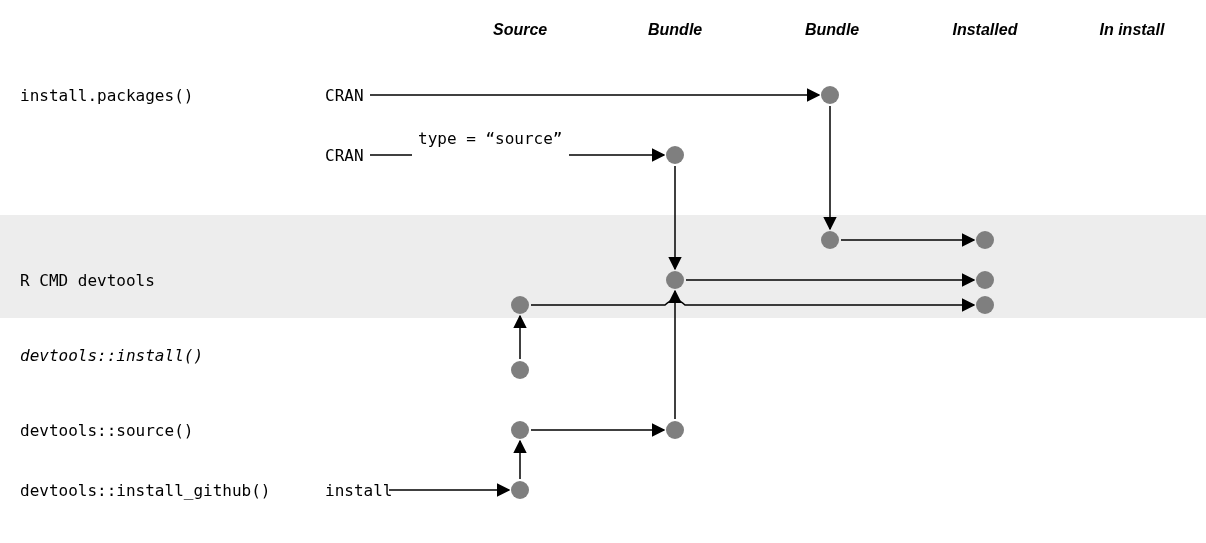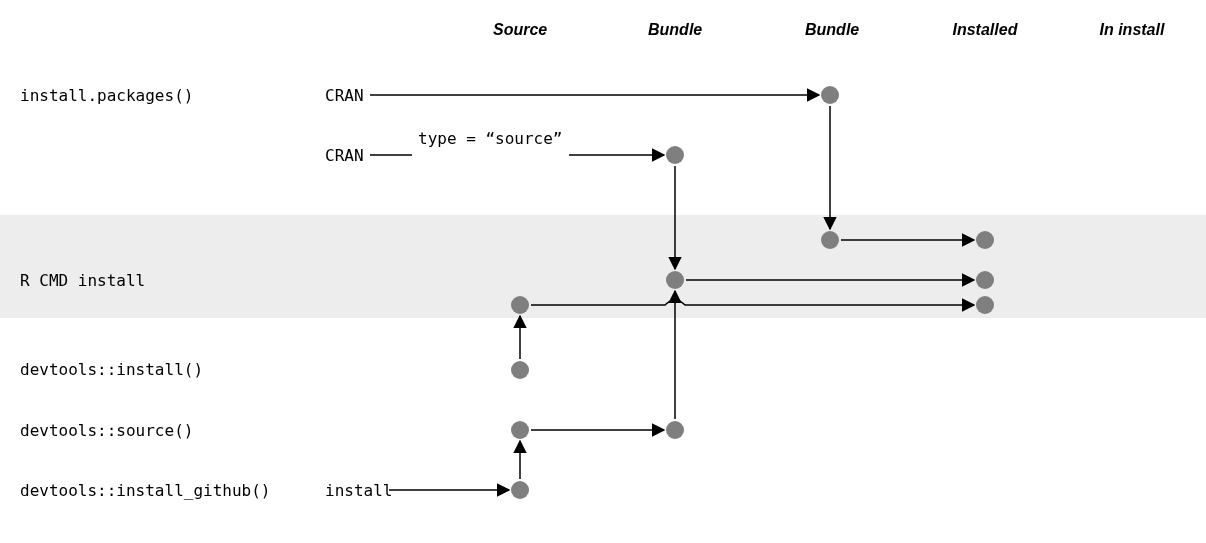--- a/index.html
+++ b/index.html
@@ -49,22 +49,22 @@
 </style>
 </head>
 <body>
 
 <div class="band" id="band" style="top: 215px; height: 103px;"></div>
 
 <div class="row-label" id="row-install-packages" style="left: 20px; top: 85.5px; text-align: center;">install.packages()</div>
 <div class="row-label" id="label-cran-binary" style="left: 325px; top: 85.5px;">CRAN</div>
 <div class="row-label" id="label-cran-source" style="left: 325px; top: 145.5px;">CRAN</div>
 <div class="note" id="label-type-source" style="left: 418px; top: 129px; text-align: center;">type = “source”</div>
-<div class="row-label" id="row-r-cmd-install" style="left: 20px; top: 270.5px;">R CMD install</div>
-<div class="row-label" id="row-devtools-install" style="left: 20px; top: 360px;">devtools::install()</div>
+<div class="row-label" id="row-r-cmd-install" style="left: 20px; top: 270.5px;">R CMD devtools</div>
+<div class="row-label" id="row-devtools-install" style="left: 20px; top: 346px; font-style: italic;">devtools::install()</div>
 <div class="row-label" id="row-devtools-build" style="left: 20px; top: 420.5px;">devtools::source()</div>
 <div class="row-label" id="row-devtools-install-github" style="left: 20px; top: 480.5px;">devtools::install_github()</div>
 <div class="row-label" id="label-github" style="left: 325px; top: 480.5px;">install</div>
 
 <svg id="svg" width="1206" height="543">
   <defs>
     <marker id="ah" viewBox="0 0 10 10" refX="9" refY="5" markerWidth="9" markerHeight="9" orient="auto">
       <path d="M 0 0 L 10 5 L 0 10 z" class="arrowhead"></path>
     </marker>
   </defs>

